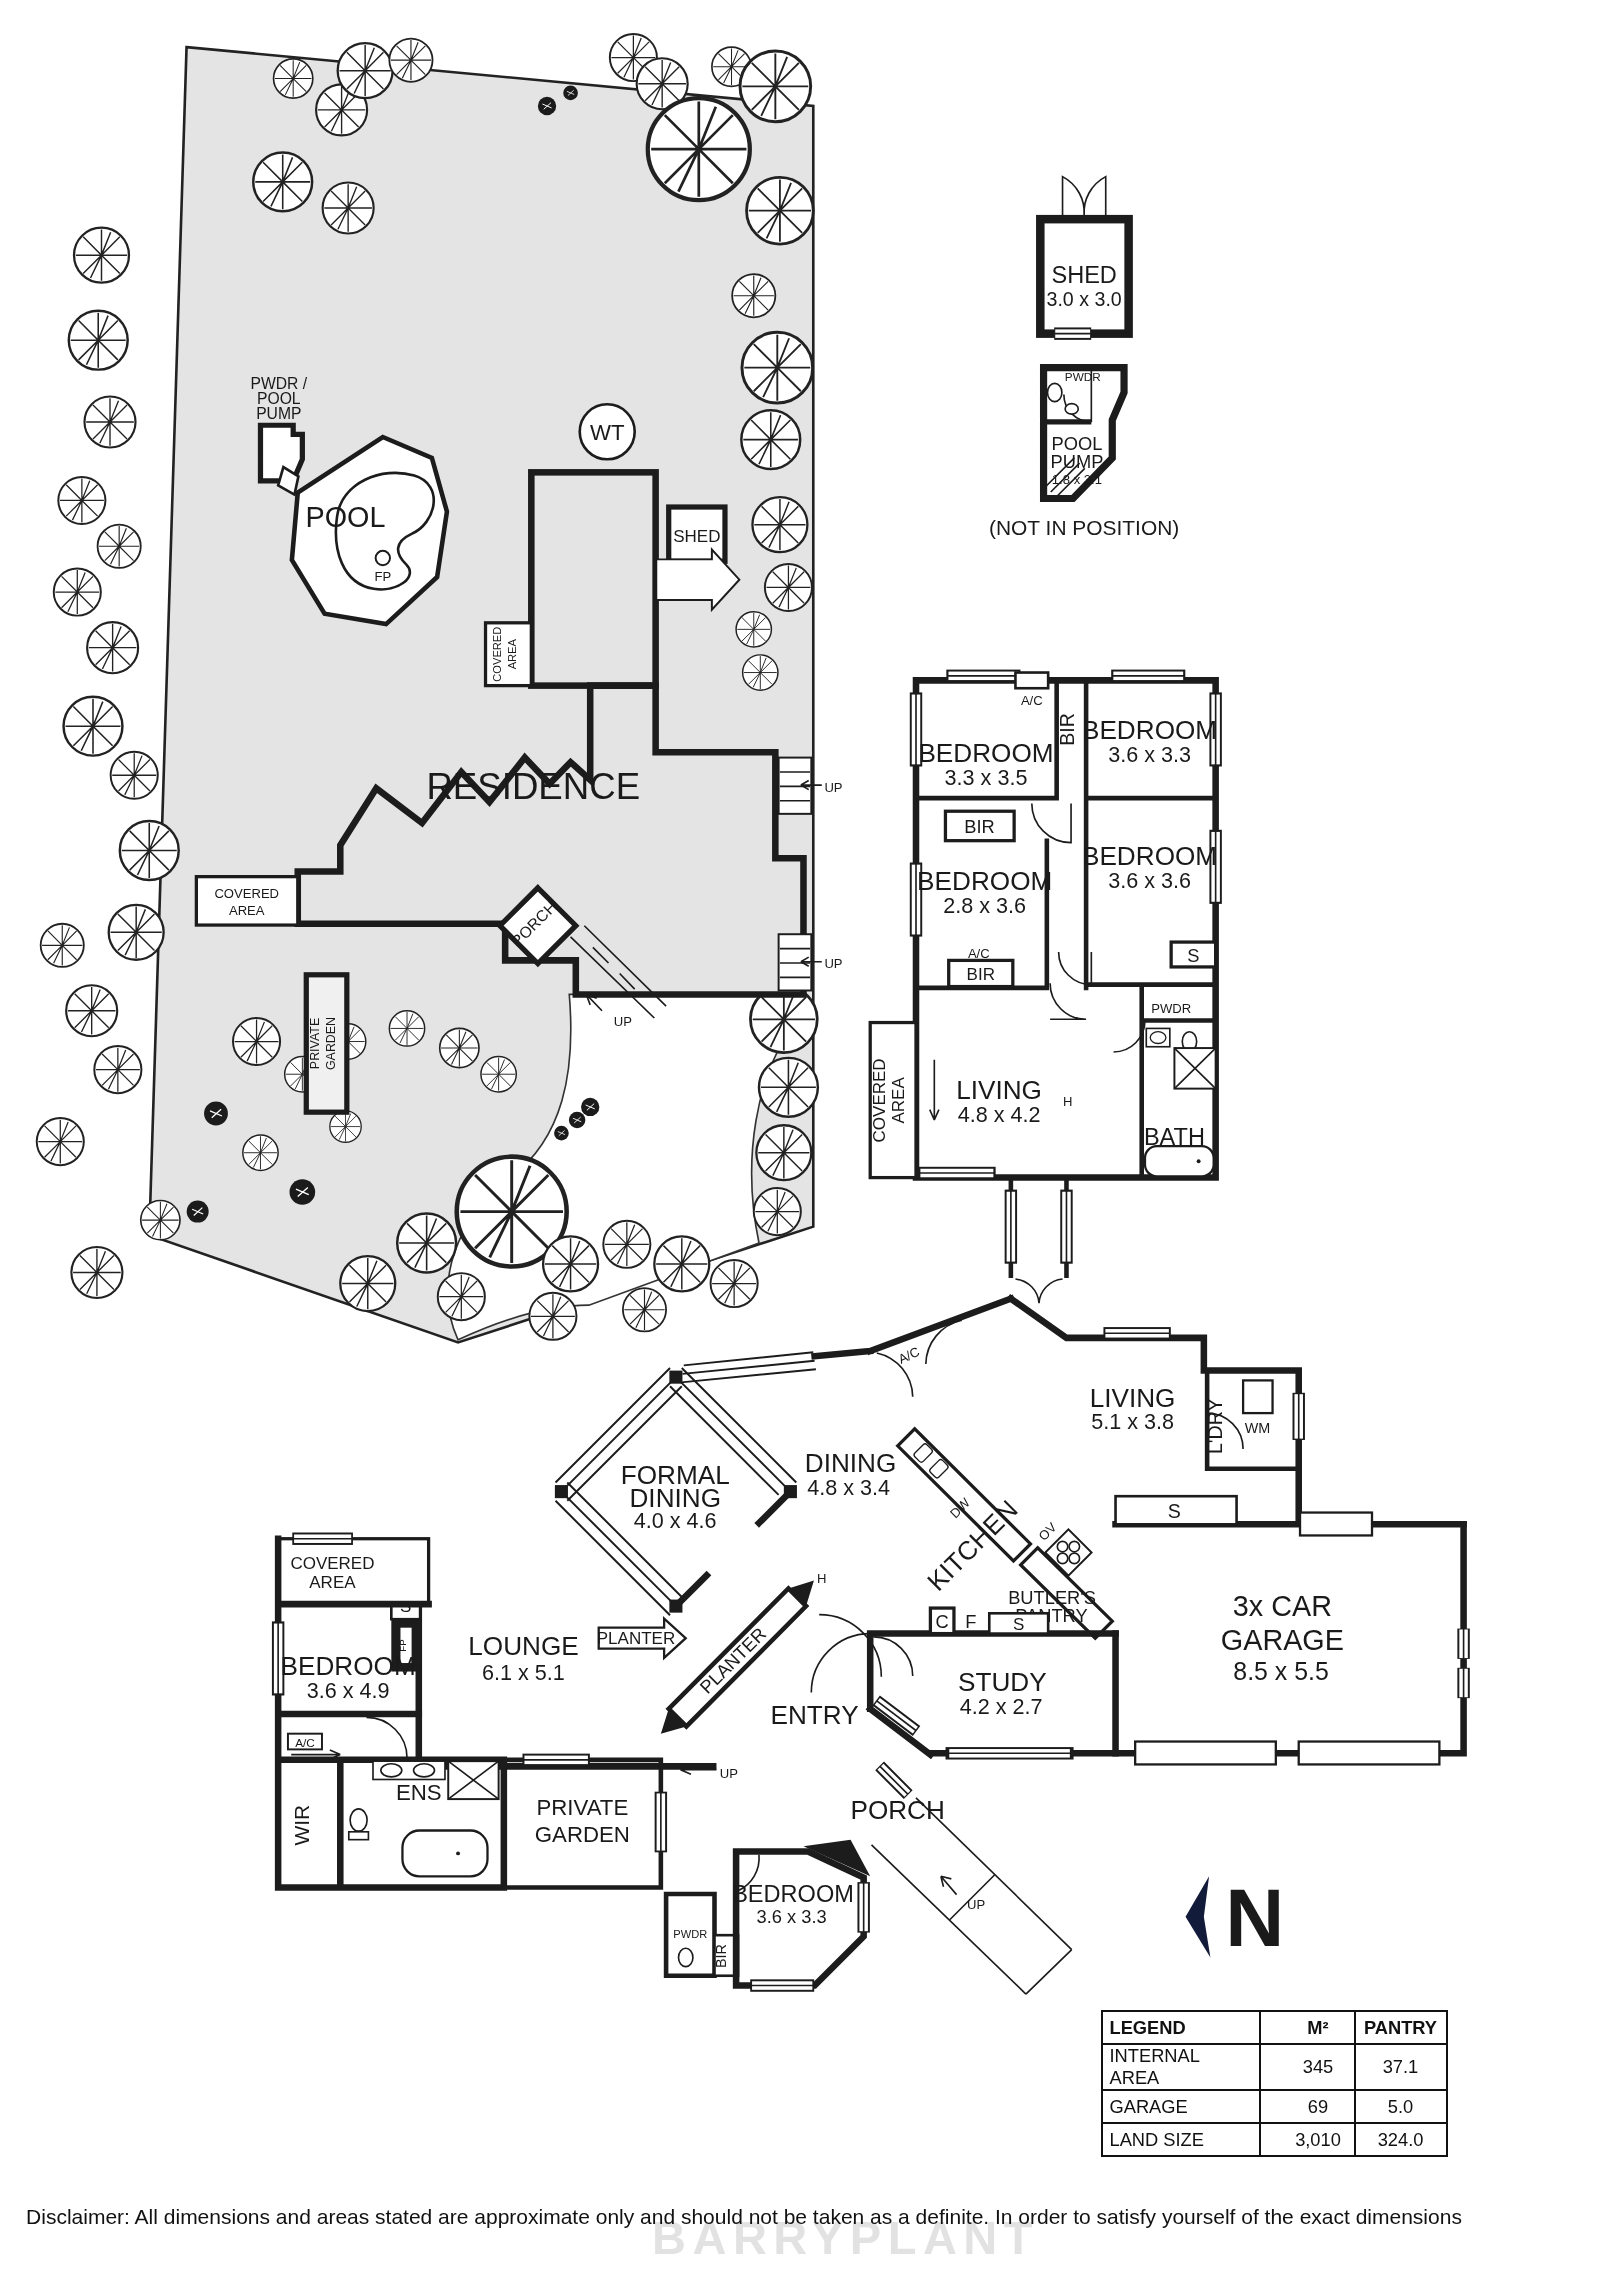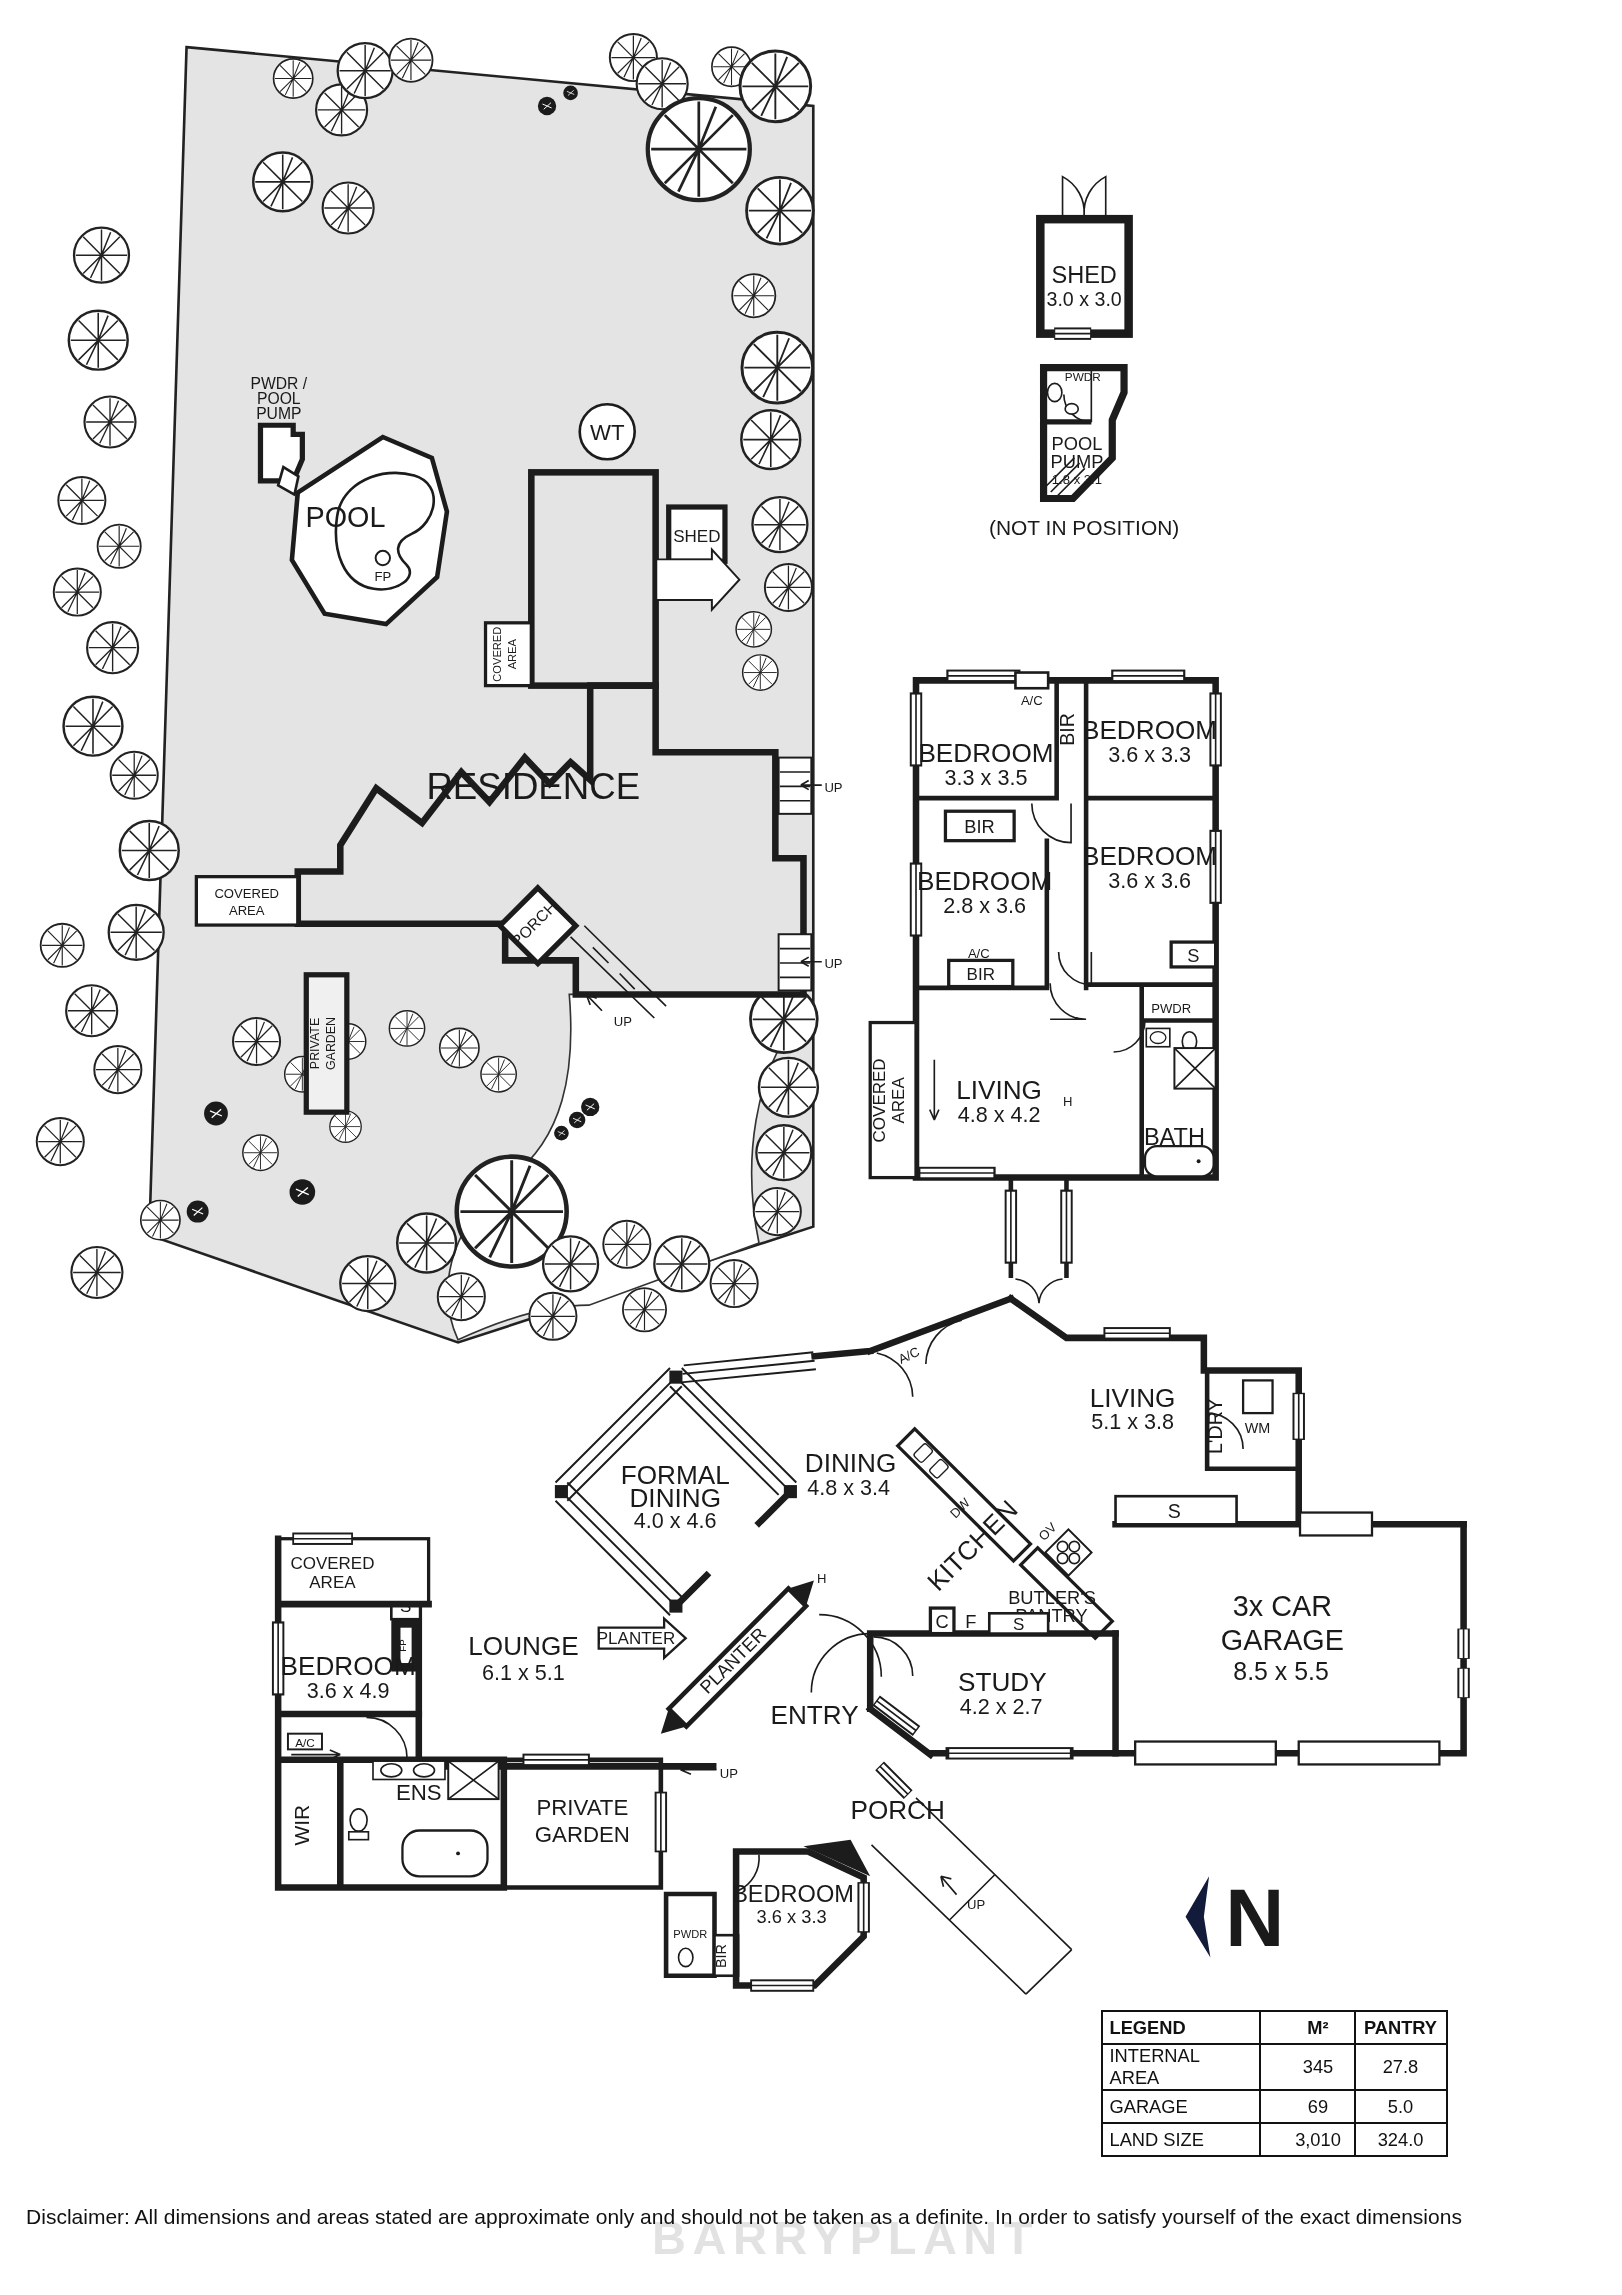--- a/index.html
+++ b/index.html
@@ -454,21 +454,21 @@
 <table id="legend">
   <tbody>
       <tr class="hdr">
     <td class="c0">LEGEND</td>
     <td class="c1">M²</td>
     <td class="c2">PANTRY</td>
   </tr>
   <tr>
     <td class="c0">INTERNAL AREA</td>
     <td class="c1">345</td>
-    <td class="c2">27.8</td>
+    <td class="c2">37.1</td>
   </tr>
   <tr>
     <td class="c0">GARAGE</td>
     <td class="c1">69</td>
     <td class="c2">5.0</td>
   </tr>
   <tr>
     <td class="c0">LAND SIZE</td>
     <td class="c1">3,010</td>
     <td class="c2">324.0</td>

